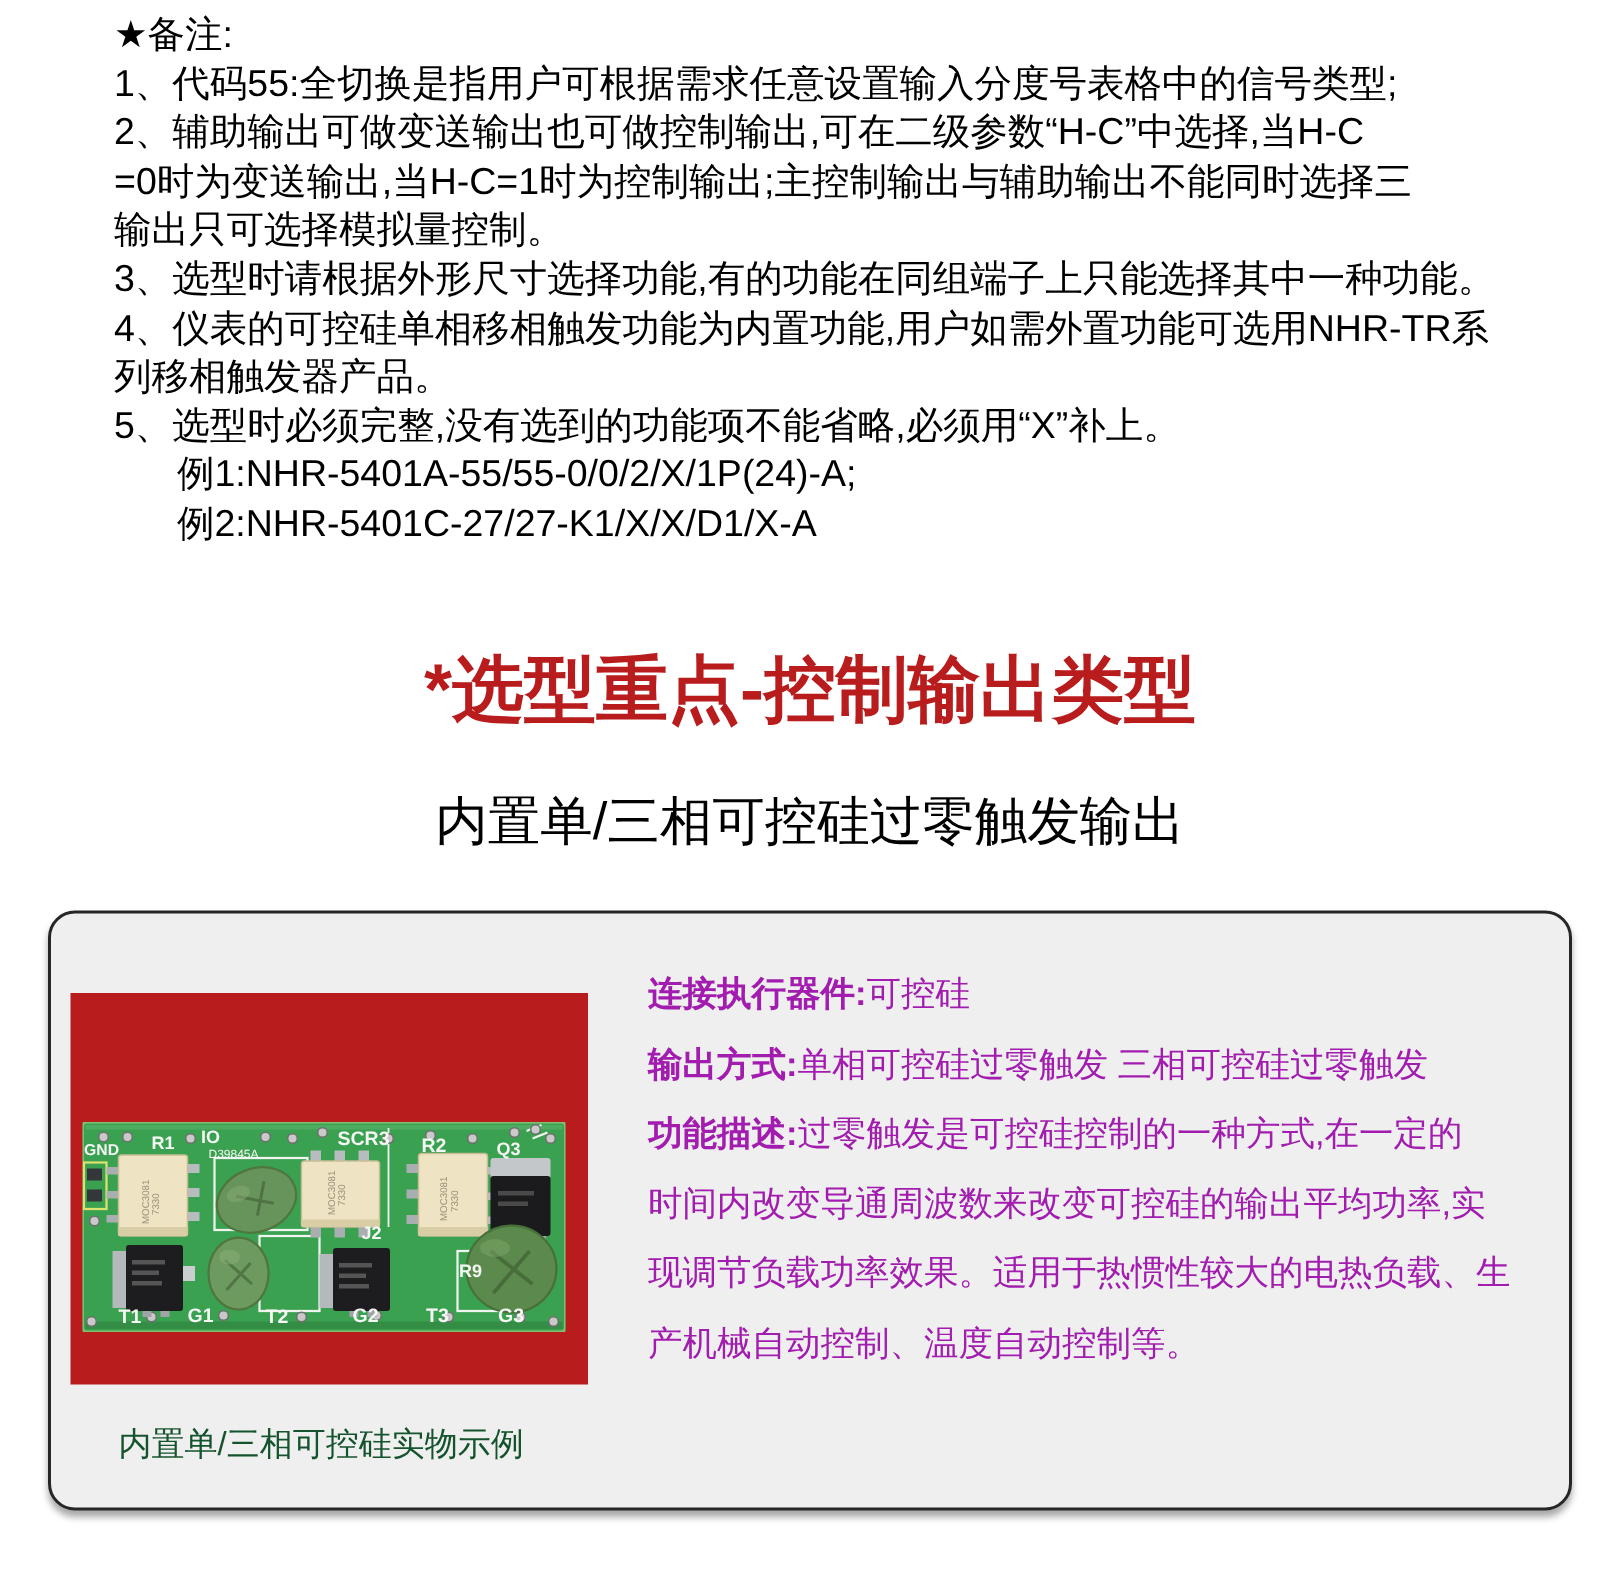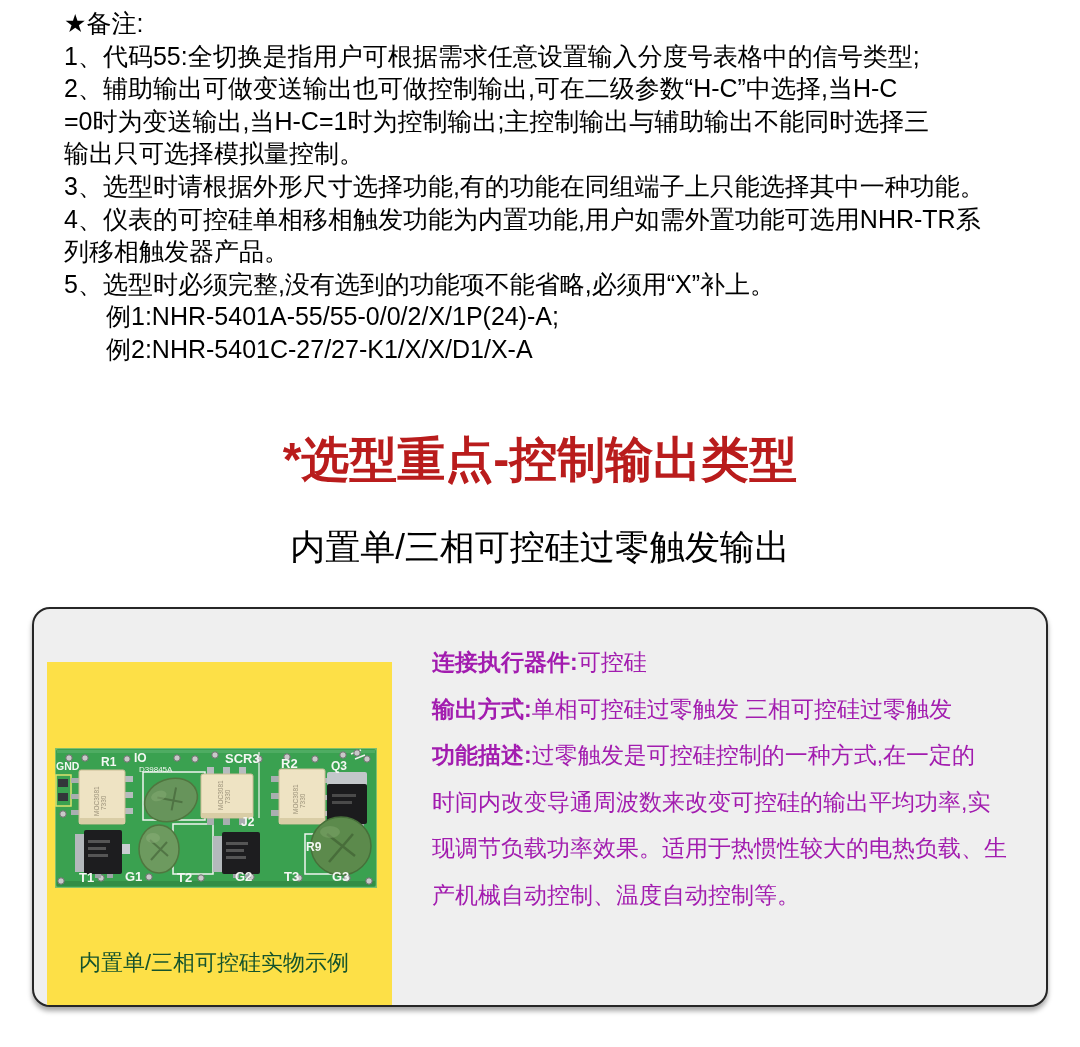--- a/index.html
+++ b/index.html
@@ -7,21 +7,21 @@
     width:1080px;height:1047px;
     background:#ffffff;
     font-family:"Liberation Sans","DejaVu Sans",sans-serif;
     color:#000;
     overflow:hidden;
   }
   .page{position:relative;width:1080px;height:1047px;background:#fff;}
 
   
   .notes{
-    position:absolute;left:64px;top:7px;width:1000px;
+    position:absolute;left:76px;top:7px;width:1000px;
     font-size:25px;line-height:32.6px;font-weight:400;color:#000;
   }
   .note-line{white-space:nowrap;}
   .note-line.indent{padding-left:42px;}
 
   
   .title{
     position:absolute;top:428px;left:0;width:1080px;margin:0;
     text-align:center;font-size:48px;font-weight:700;color:#b91c1c;
   }
@@ -32,22 +32,22 @@
 
   
   .card{
     position:absolute;left:32px;top:607px;width:1016px;height:400px;
     box-sizing:border-box;
     background:#efefef;
     border:2px solid #262626;border-radius:18px;
     box-shadow:0 4px 5px rgba(0,0,0,0.35);
   }
   .photo{
-    position:absolute;left:13px;top:53px;width:345px;height:343px;
-    background:#fde047;
+    position:absolute;left:13px;top:53px;width:345px;height:261px;
+    background:#b91c1c;
   }
   .board{position:absolute;left:8px;top:86px;width:322px;height:140px;}
   .caption{
     position:absolute;left:45px;top:339px;
     font-size:22px;color:#14532d;white-space:nowrap;
   }
   .specs{
     position:absolute;left:398px;top:30px;width:625px;
     font-size:23px;line-height:46.5px;color:#a21caf;
   }

